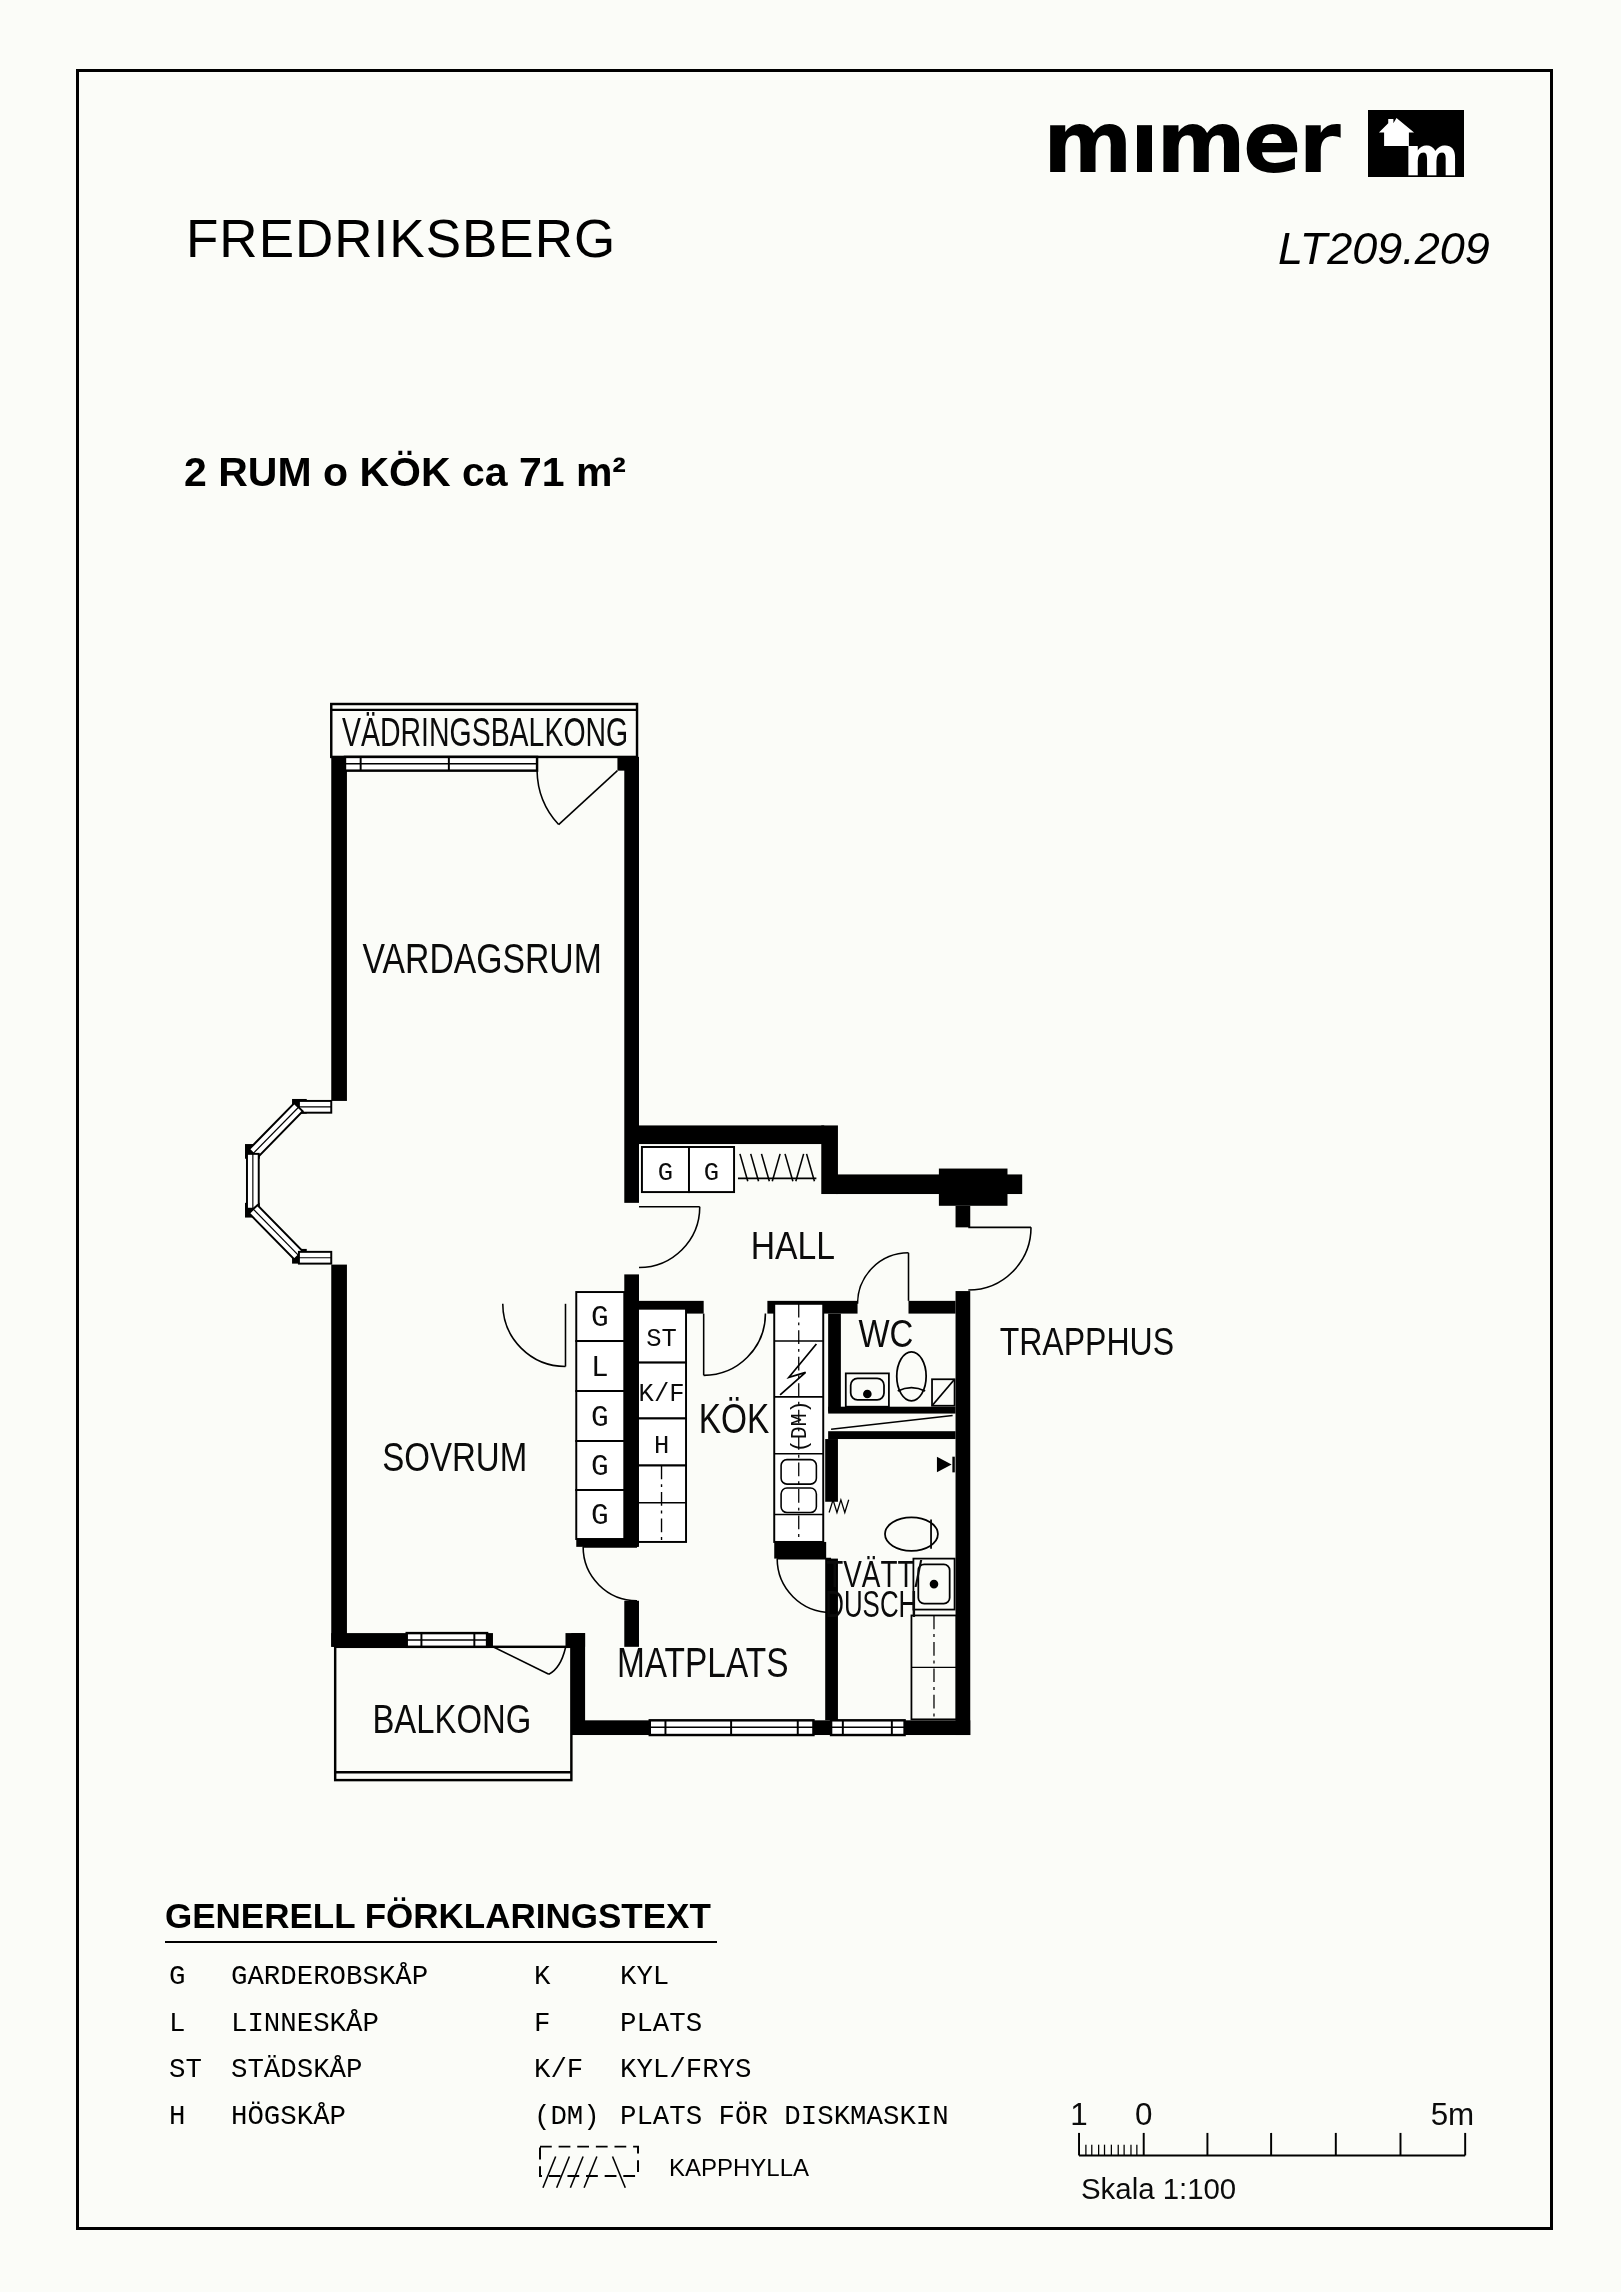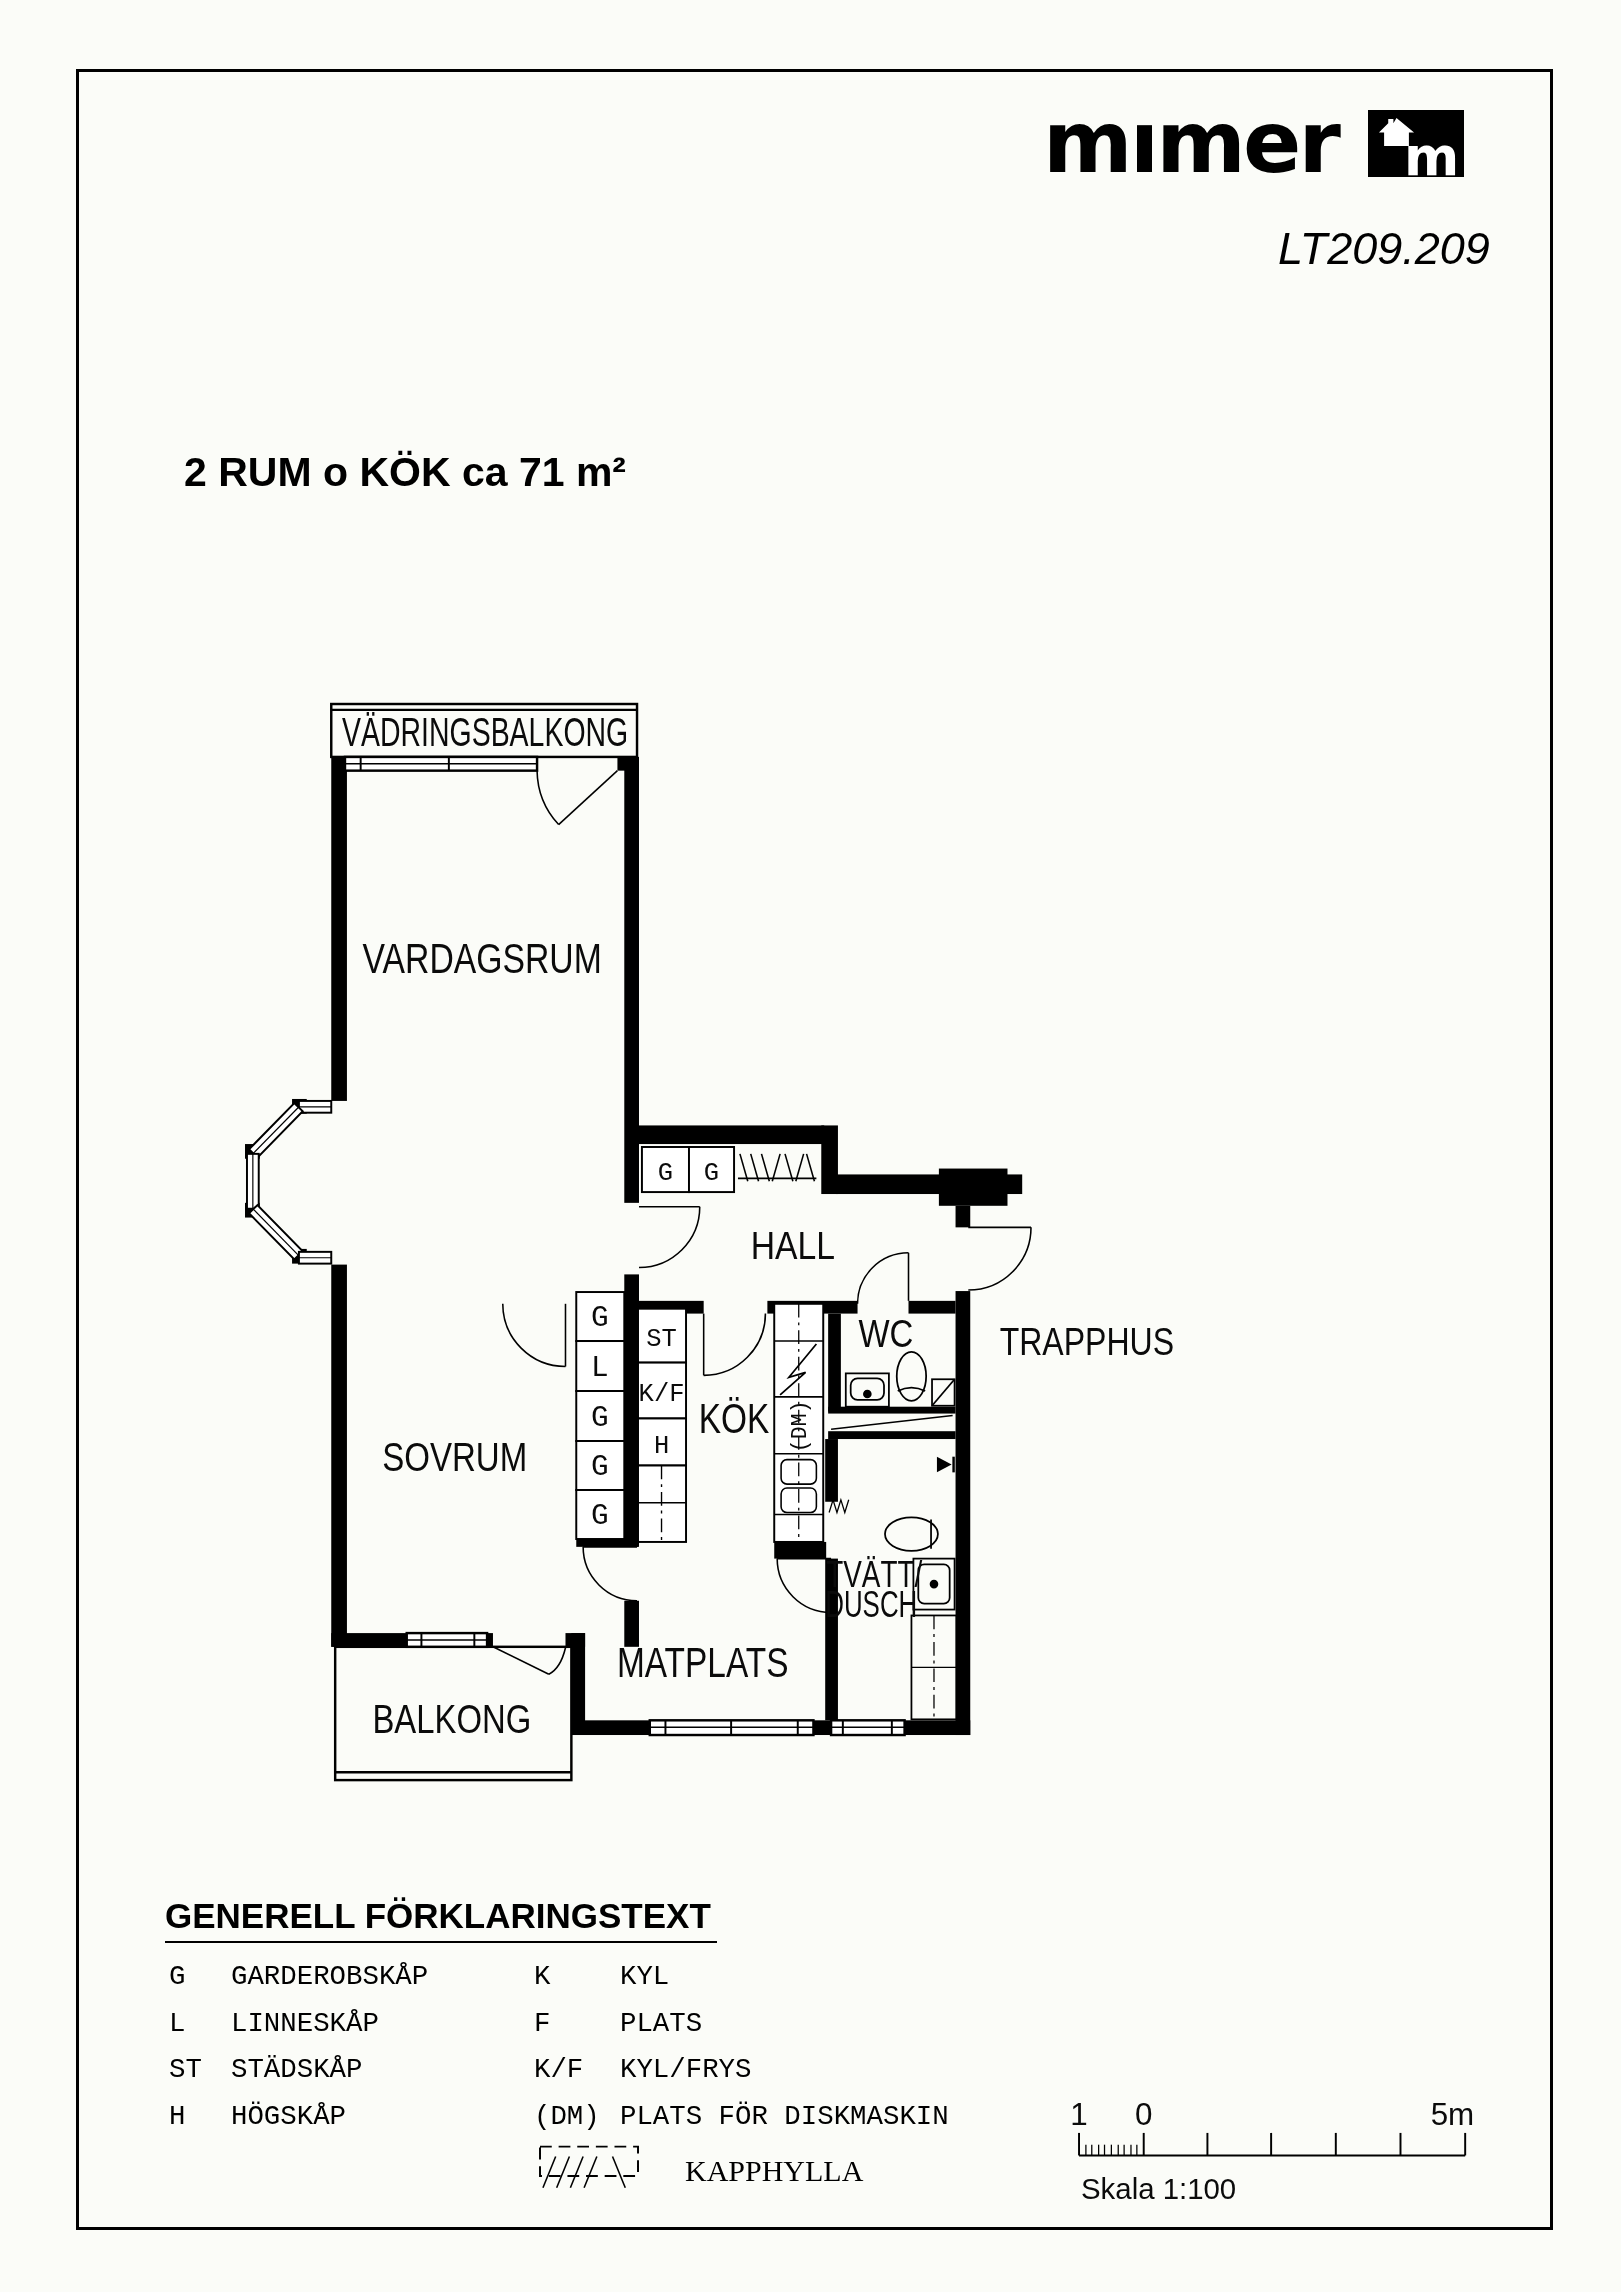--- a/index.html
+++ b/index.html
@@ -18,33 +18,34 @@
           line-height:1;font-family:"DejaVu Sans",sans-serif;}
   .legend-title{left:165px;top:1896px;font-size:35px;font-weight:bold;border-bottom:2.9px solid #000;
                 padding-bottom:4.9px;padding-right:5.9px;text-align:right;}
   .lg-col{display:flex;flex-direction:column;}
   .lg-col1{left:169px;top:1962px;}
   .lg-col2{left:534px;top:1962px;}
   .lg-row{display:flex;font-family:"Liberation Mono",monospace;font-size:27.4px;line-height:29px;
           margin-bottom:17.6px;white-space:nowrap;}
   .lg-col1 .lg-abbr{width:62px;}
   .lg-col2 .lg-abbr{width:86px;}
-  .kapphylla-label{left:669px;top:2154px;font-family:Liberation Serif, serif;font-size:30px;margin-left:16px;}
+  .kapphylla-label{left:669px;top:2154px;font-family:Liberation Sans, sans-serif;font-size:24px;}
   svg text{fill:#0b0b0b;}
   .rl{font-family:"Liberation Sans",sans-serif;}
   .cab{font-family:"Liberation Mono",monospace;}
   .sb{font-family:"Liberation Sans",sans-serif;}
 </style>
 </head>
 <body>
 
 <div class="page">
 
   <div class="abs border-frame"></div>
 
+  <div class="abs project-title">FREDRIKSBERG</div>
   <div class="abs doc-no">LT209.209</div>
   <div class="abs type-desc">2 RUM o KÖK ca 71 m²</div>
 
   <div class="abs brand-word">mımer</div>
   <div class="abs logo-box">
     <svg class="abs" style="left:6.9px;top:5.9px" width="43" height="31" viewBox="0 0 40 30">
       <path d="M3,16 L12,7 L12,3 L17,3 L17,7 L20,2 L37,16 L32,16 L32,29 L8,29 L8,16 Z" fill="#fff"></path>
     </svg>
     <span class="logo-m">m</span>
   </div>

